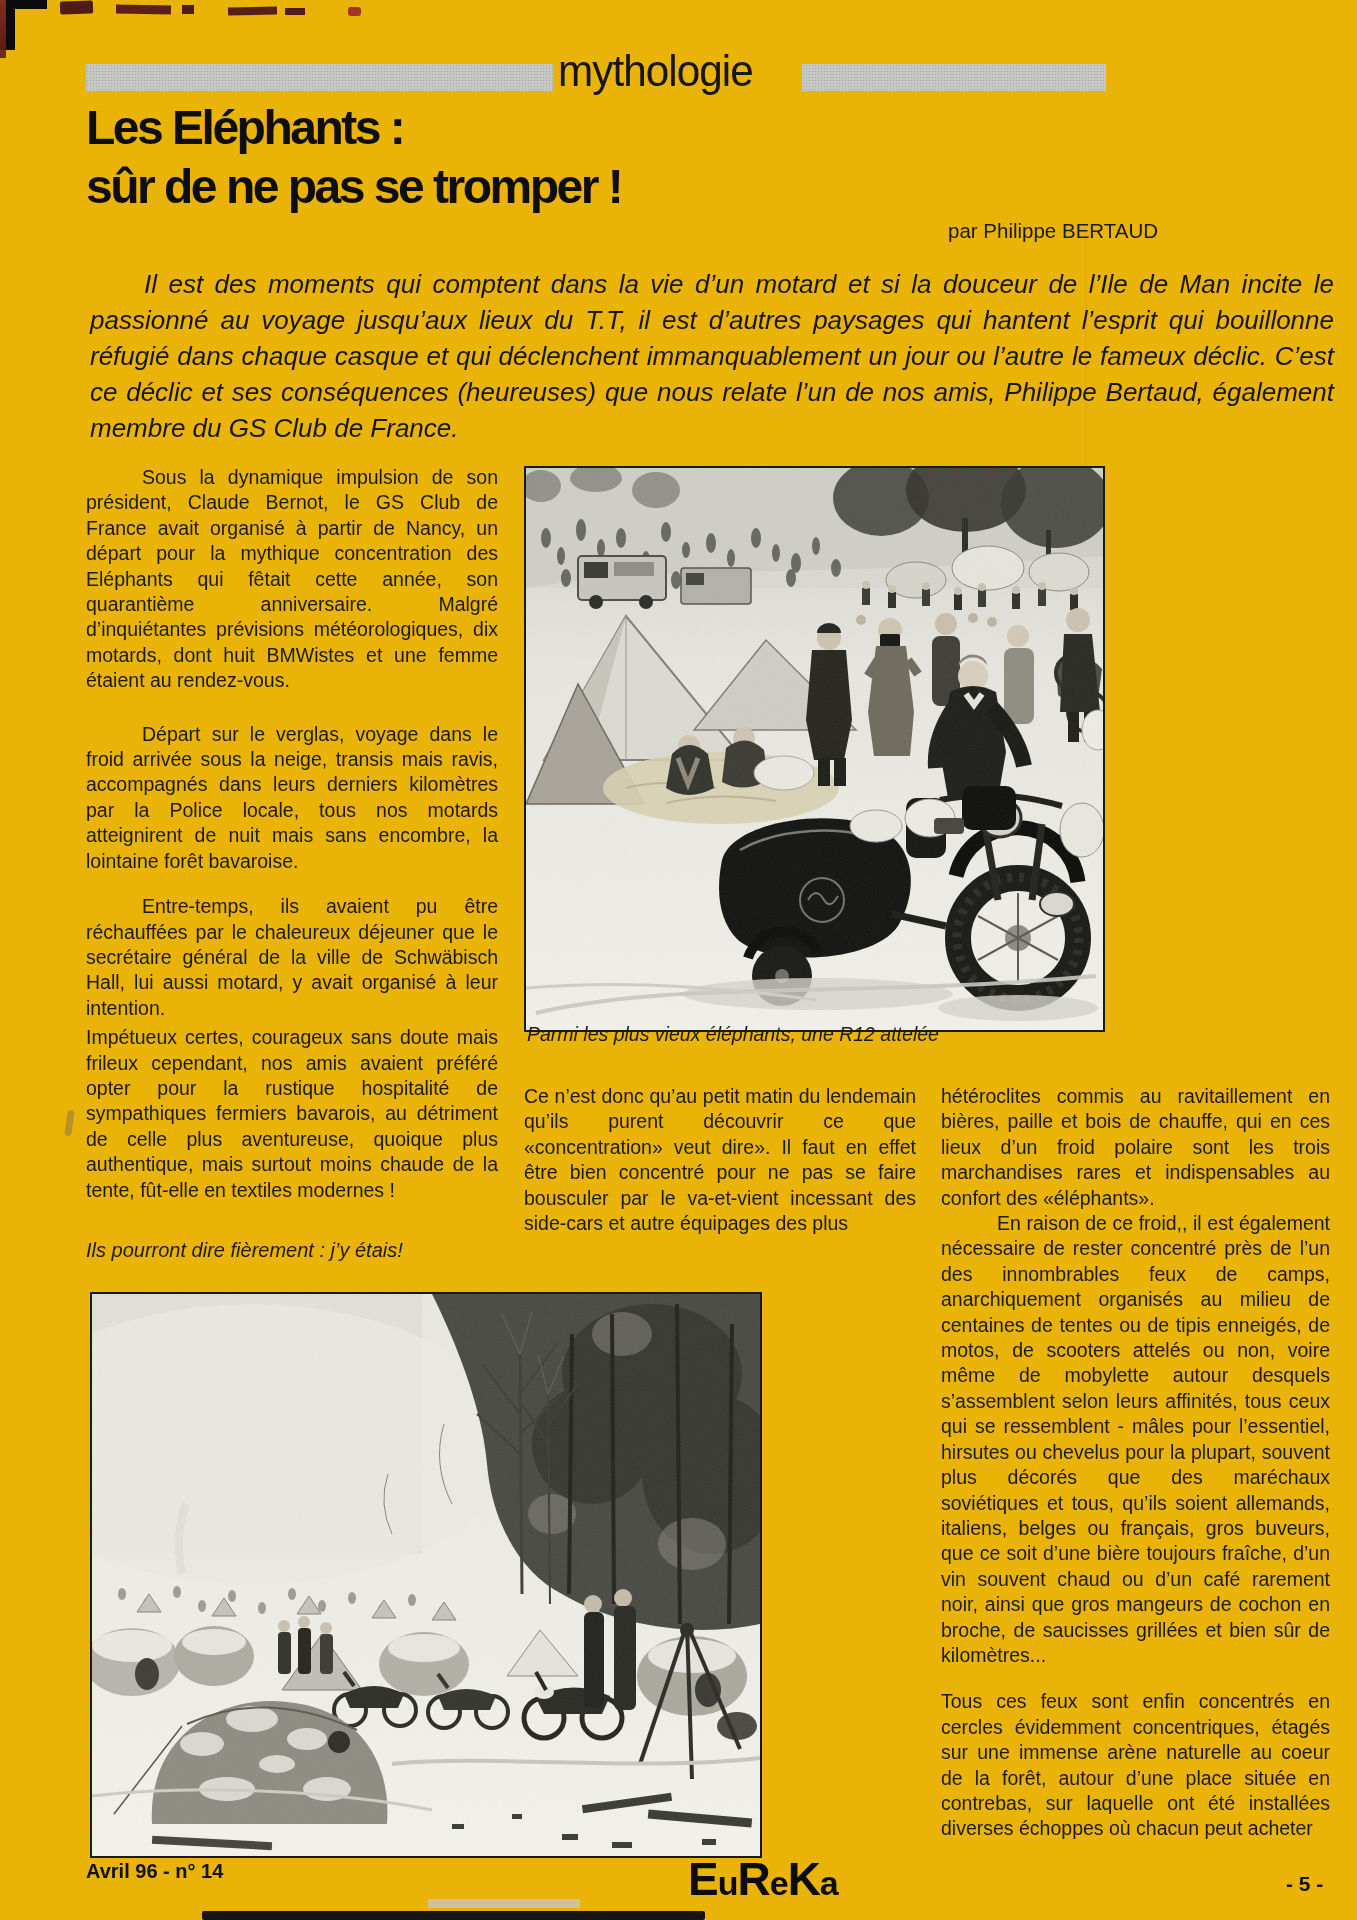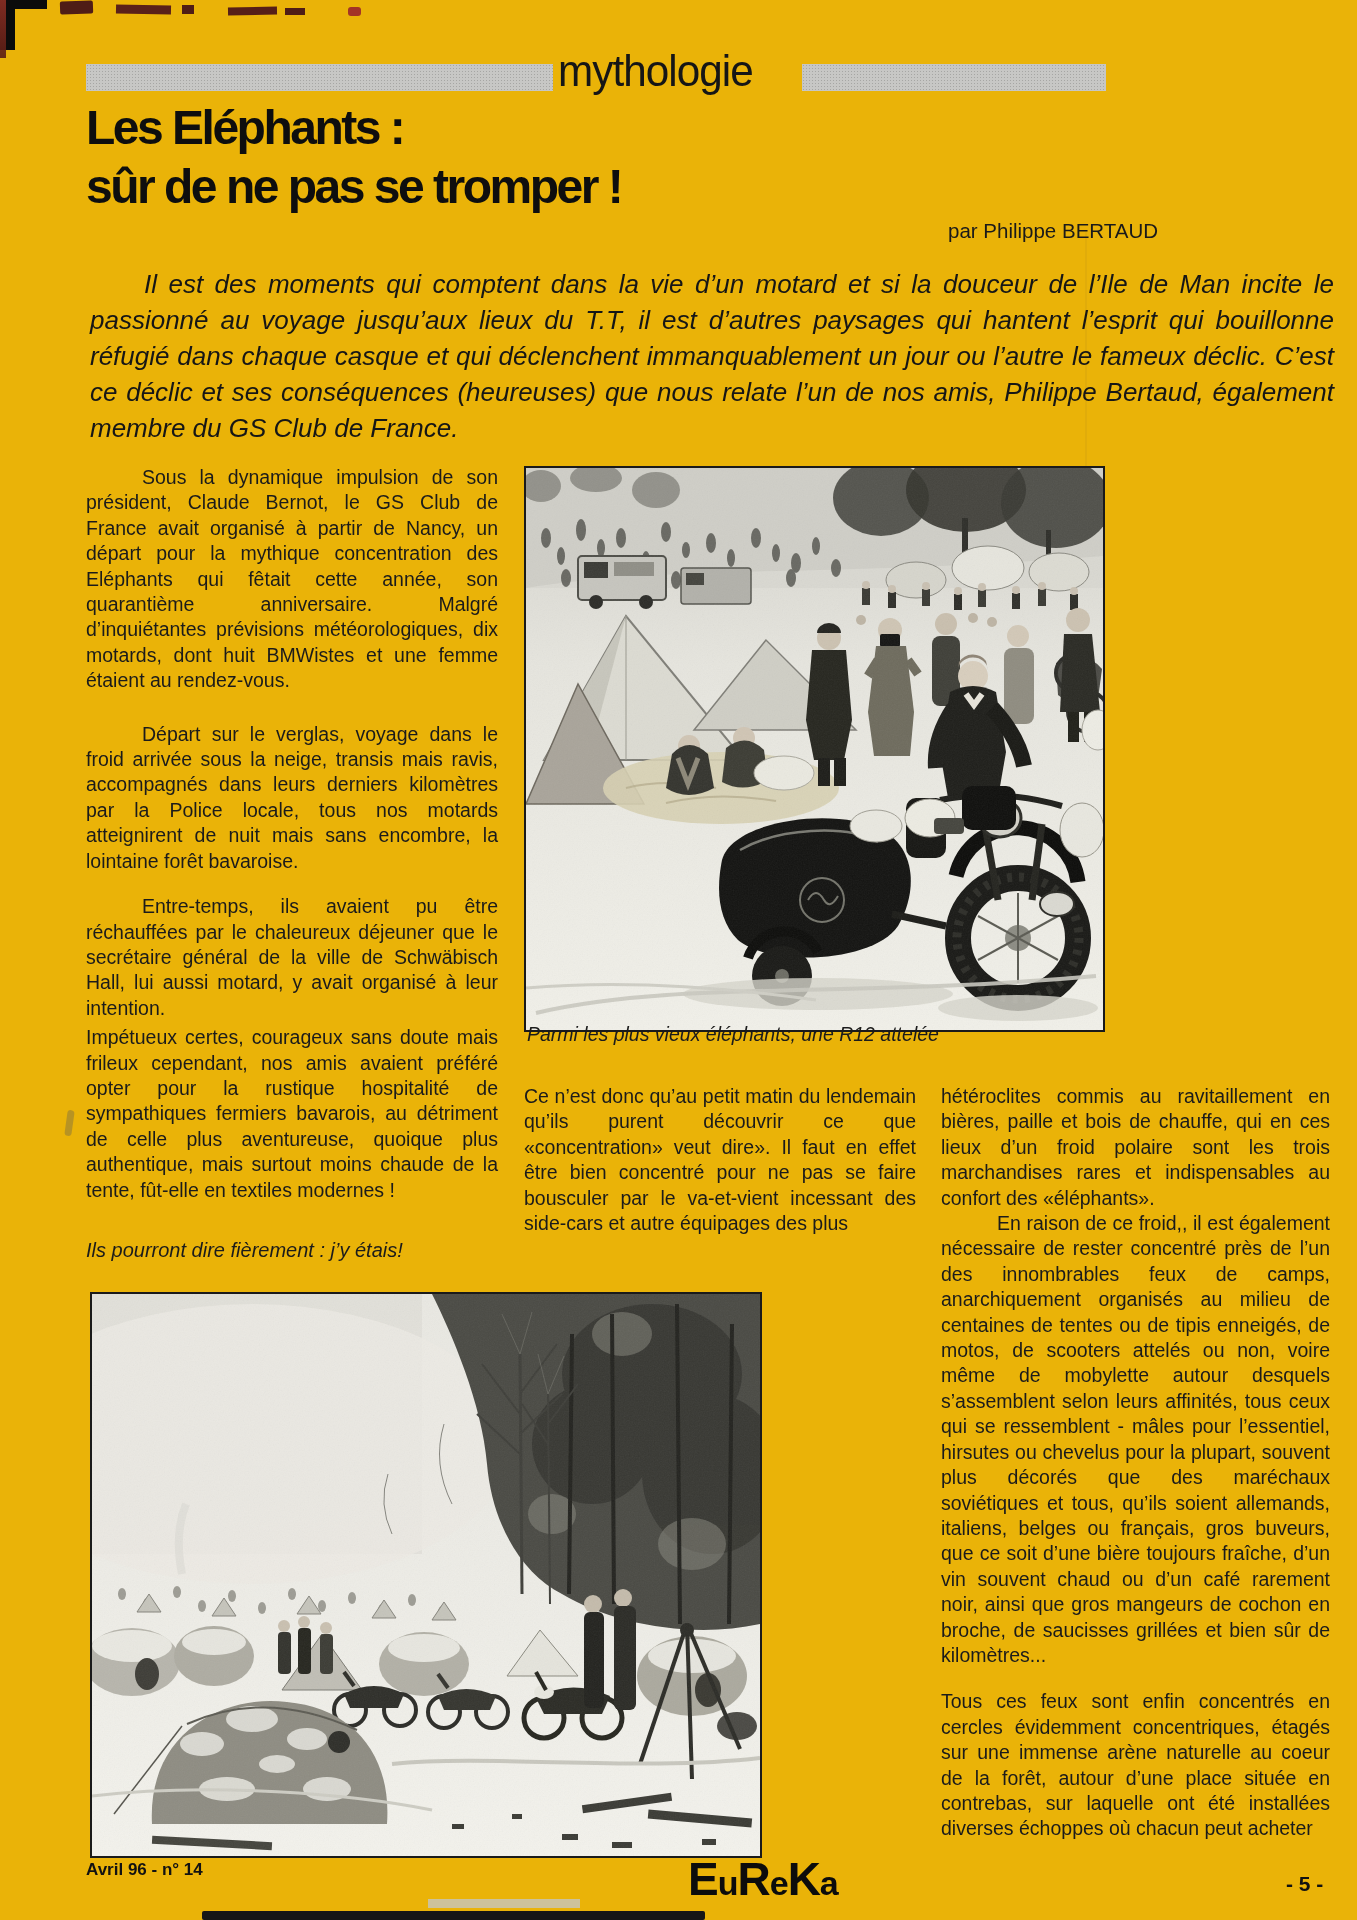--- a/index.html
+++ b/index.html
@@ -48,21 +48,21 @@
   .col-right .p1{}
   .col-right .p2{margin-bottom:21px;}
   
   .photo{position:absolute;border:2px solid #1a1a1a;background:#e8e7e0;box-sizing:border-box;}
   .photo svg{display:block;}
   .photo-top{left:524px;top:466px;width:581px;height:566px;}
   .photo-bottom{left:90px;top:1292px;width:672px;height:566px;}
   .caption{position:absolute;font-size:19.5px;font-style:italic;color:#1b1b1b;}
   .caption-top{left:527px;top:988px;margin-top:35px;}
   
-  .footer-issue{position:absolute;left:86px;top:1860px;font-size:17px;font-weight:700;color:#121212;}
+  .footer-issue{position:absolute;left:86px;top:1860px;font-size:20px;font-weight:700;color:#121212;}
   .footer-page{position:absolute;left:1286px;top:1872px;font-size:21px;font-weight:700;color:#121212;}
   .logo{position:absolute;left:688px;top:1852px;font-weight:800;color:#0c0c0c;letter-spacing:-1px;}
   .lg-big{font-size:46px;}
   .lg-small{font-size:34px;}
 </style>
 </head>
 <body>
 
 <div class="page">
 

